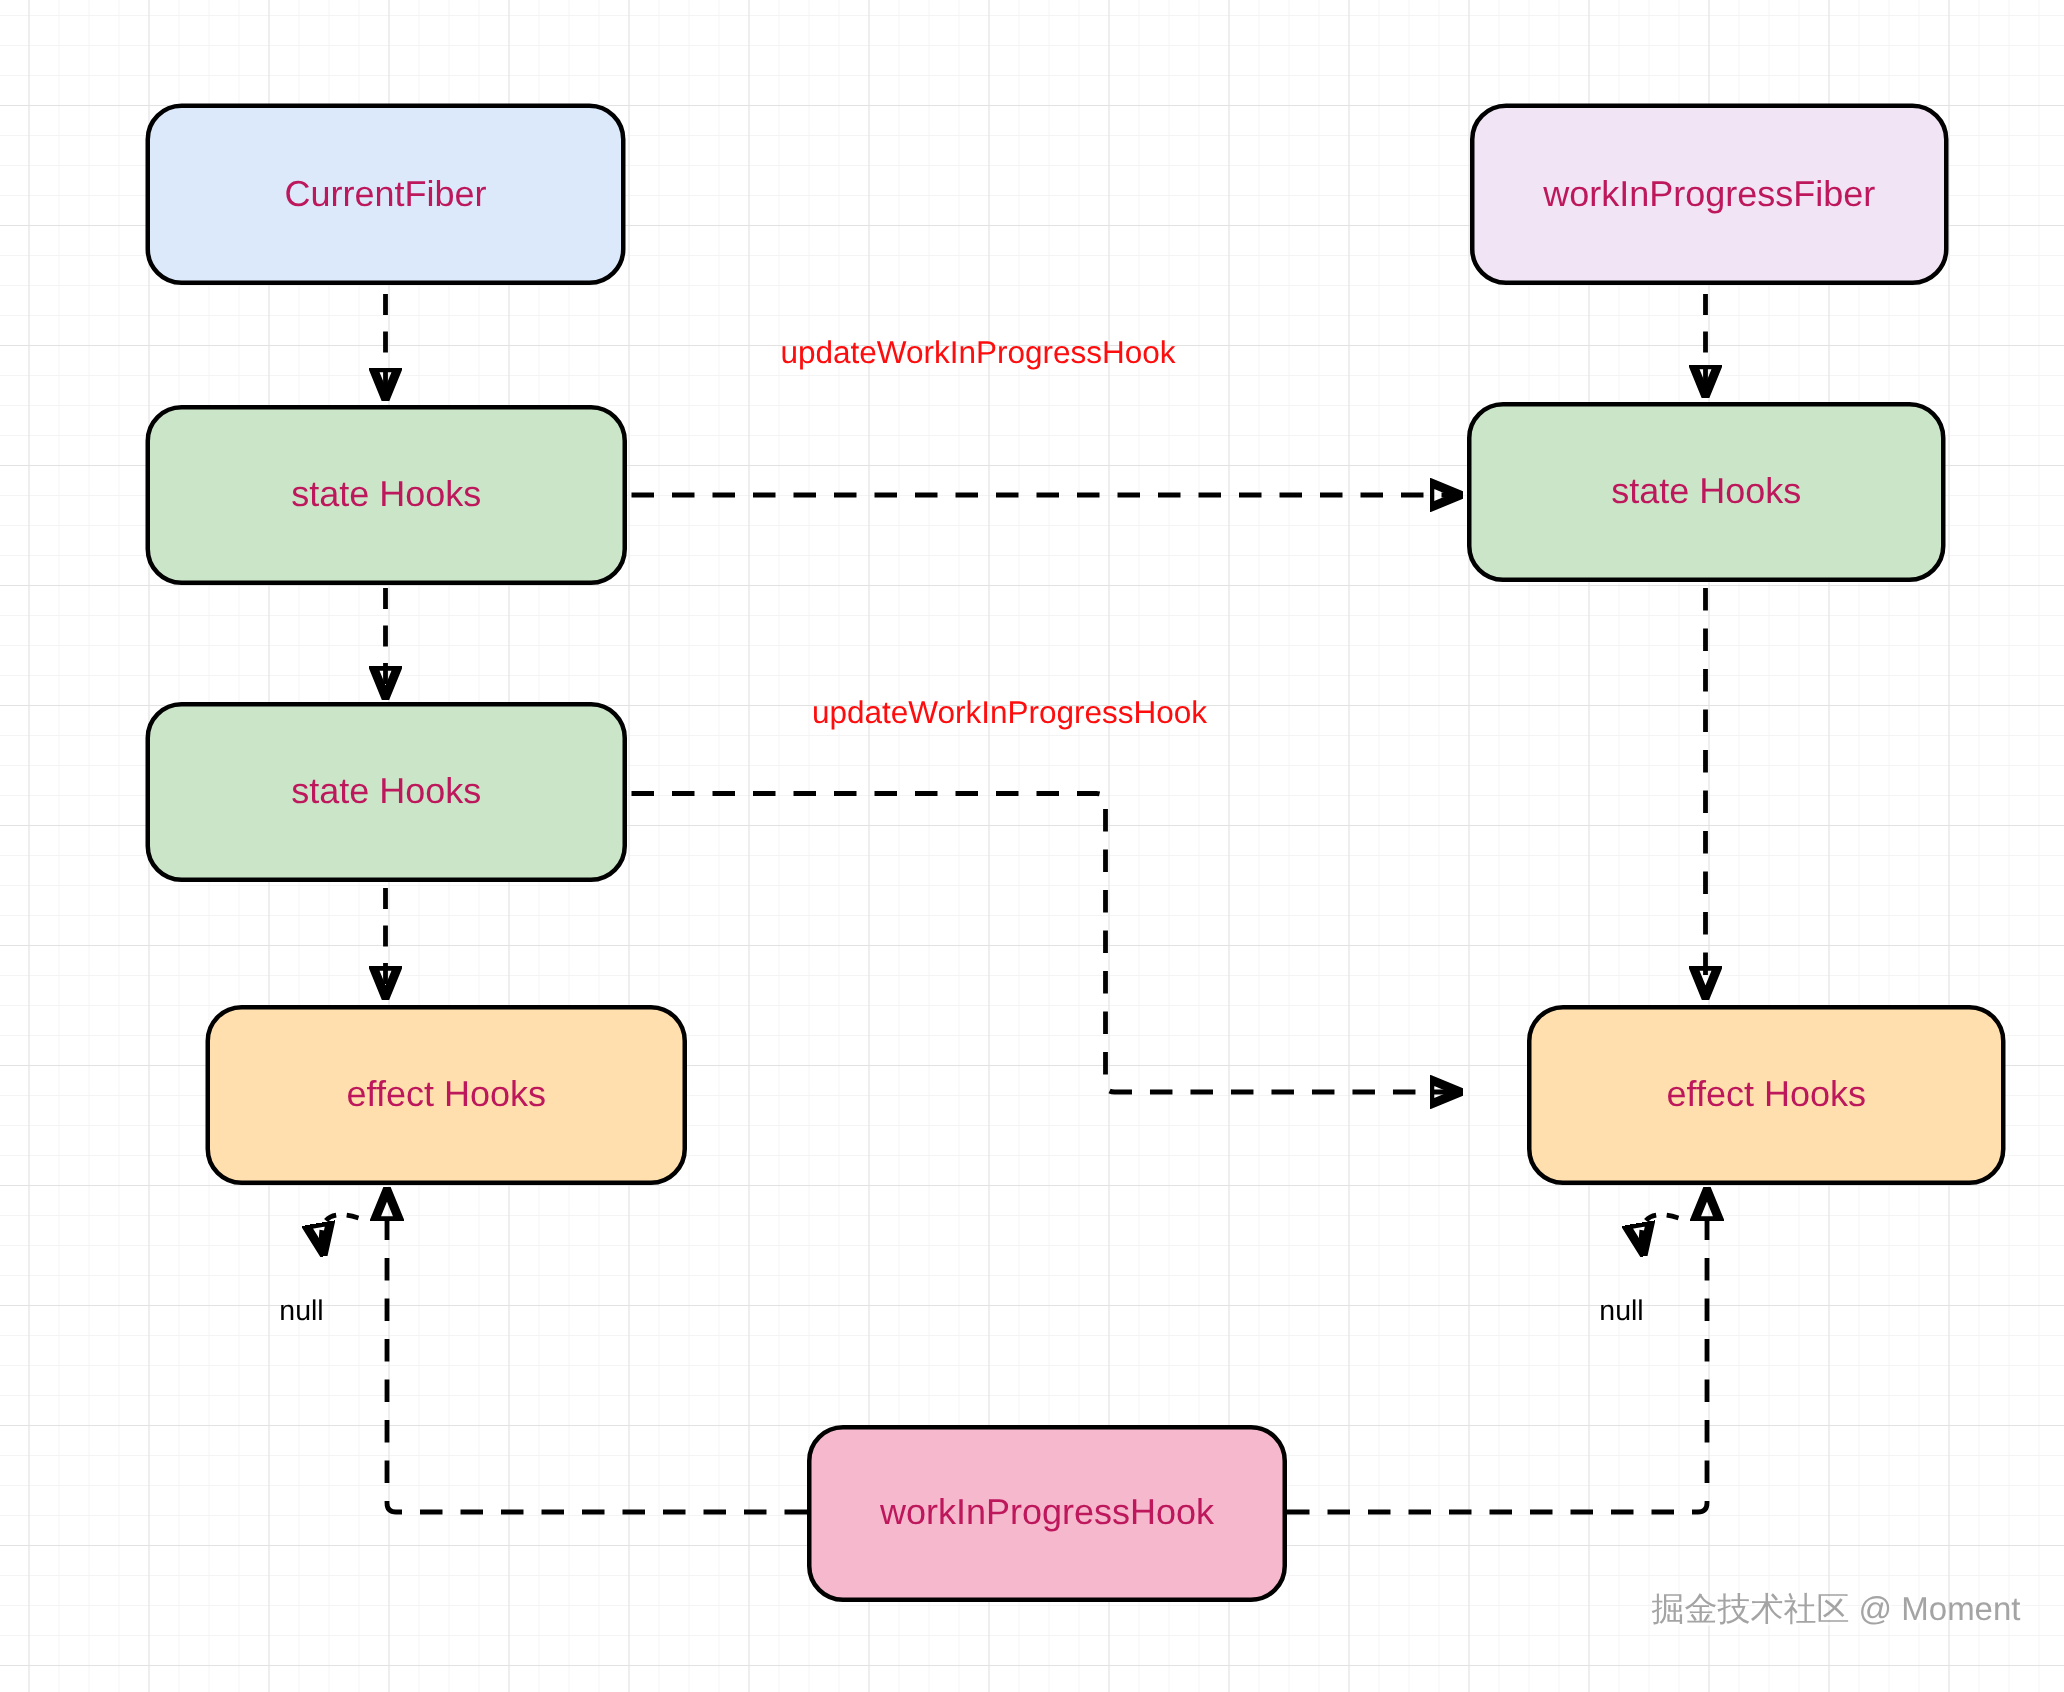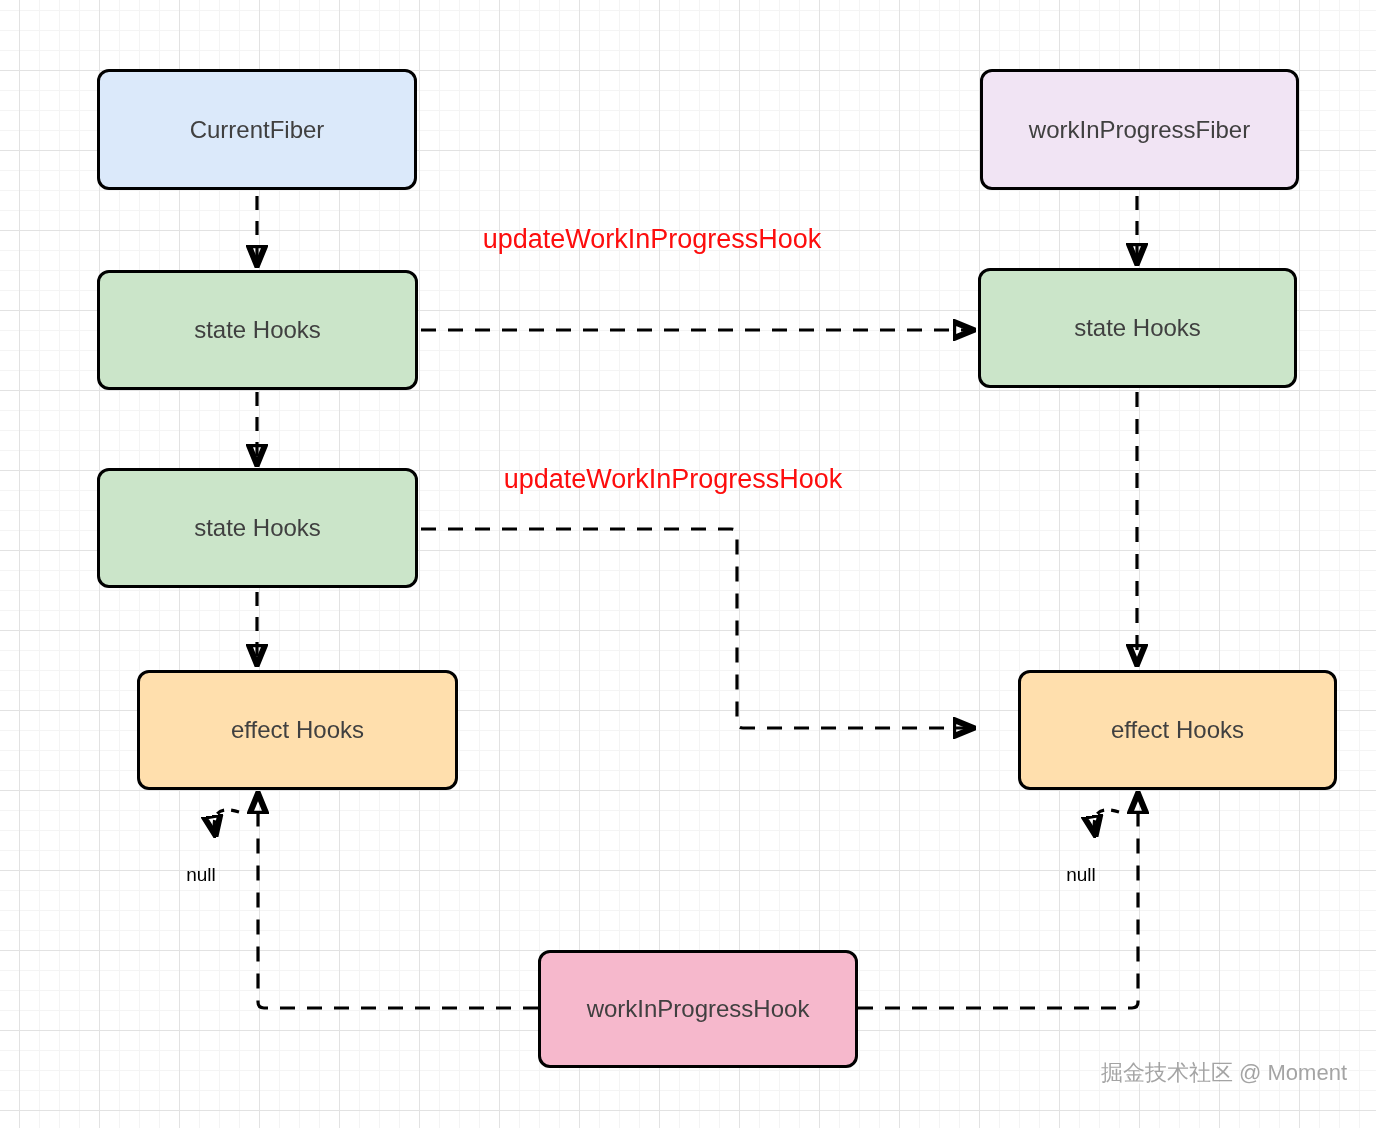--- a/index.html
+++ b/index.html
@@ -28,38 +28,38 @@
   }
   .edges path {
     fill: none;
     stroke: #000000;
     stroke-width: 3.2;
   }
   .node {
     position: absolute;
     box-sizing: border-box;
     border: 3.5px solid #000000;
-    border-radius: 12px;
+    border-radius: 24px;
     display: flex;
     align-items: center;
     justify-content: center;
     font-size: 24px;
-    color: #404040;
+    color: #be185d;
     text-align: center;
   }
   .fill-blue   { background: #dbe9fa; }
   .fill-purple { background: #f1e4f4; }
   .fill-green  { background: #cbe5c9; }
   .fill-orange { background: #ffdfad; margin-left: 40px; }
   .fill-pink   { background: #f6b8cc; text-align: center; }
 
   .edge-label {
     position: absolute;
     transform: translateX(-50%);
-    font-size: 27px;
+    font-size: 21px;
     color: #fd0d0d;
     white-space: nowrap;
   }
   .null-label {
     position: absolute;
     transform: translateX(-50%);
     font-size: 19px;
     color: #000000;
     white-space: nowrap;
   }

